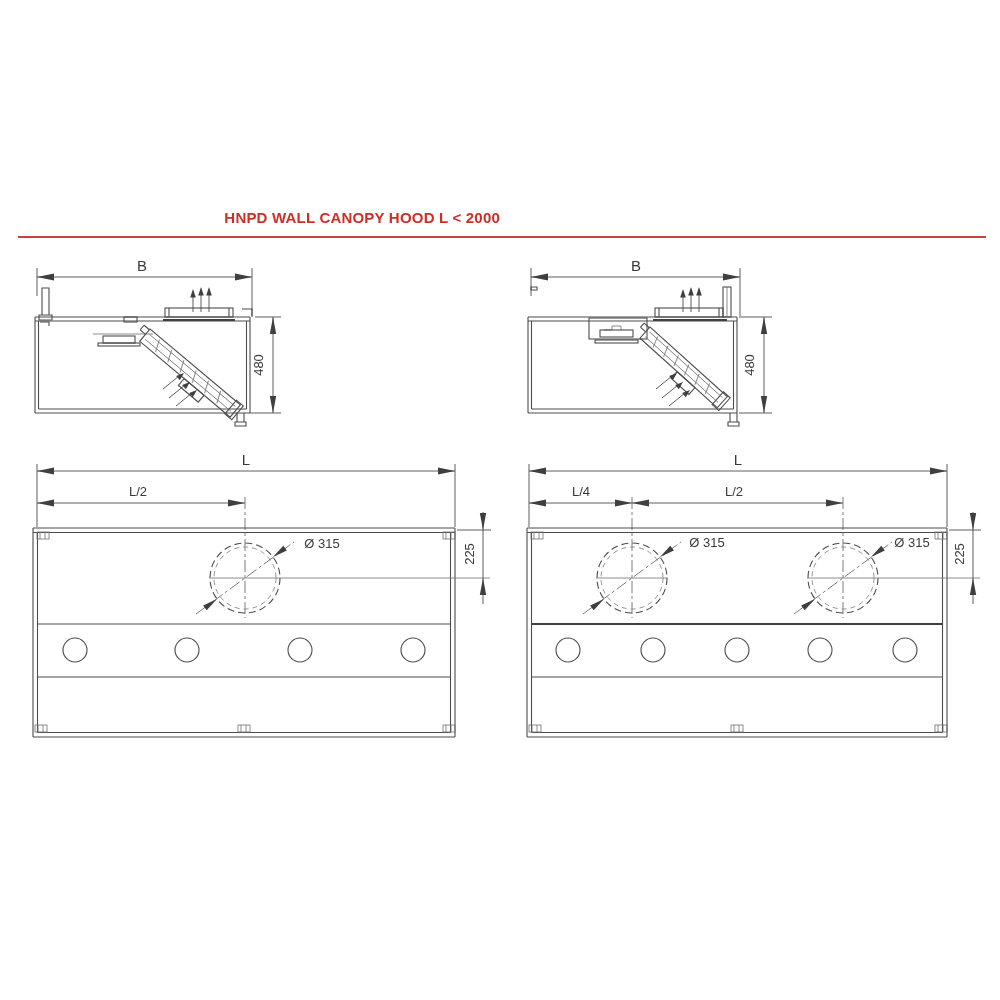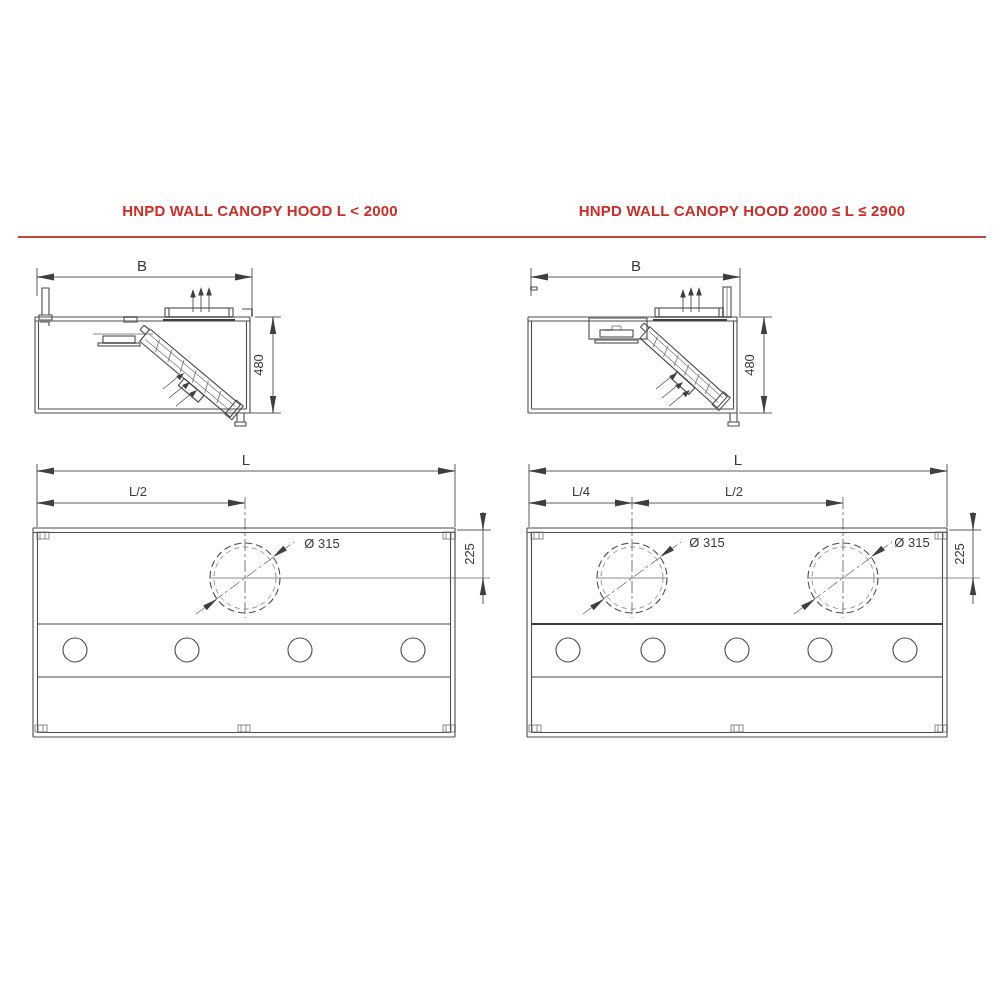--- a/index.html
+++ b/index.html
@@ -1,18 +1,18 @@
 <!DOCTYPE html>
 <html><head>
 <meta charset="utf-8">
 <style>
   html,body{margin:0;padding:0;background:#ffffff;}
   .canvas{position:relative;width:1000px;height:1000px;background:#ffffff;overflow:hidden;
           font-family:"Liberation Sans",sans-serif;}
-  .title{position:absolute;top:202px;width:480px;text-align:center;
+  .title{position:absolute;top:209px;width:480px;text-align:right;
          font-size:15px;font-weight:bold;color:#cf2e27;letter-spacing:.2px;}
   .title.l{left:20px;}
   .title.r{left:502px;}
   .red-rule{position:absolute;top:236px;left:18px;width:968px;height:2px;background:#c8413a;}
   svg{position:absolute;top:0;left:0;}
   .ln{stroke:#4d4d4d;stroke-width:1.1;fill:none;}
   .thin{stroke:#6f6f6f;stroke-width:.8;fill:none;}
   .thick{stroke:#3f3f3f;stroke-width:2.2;fill:none;}
   .dim{stroke:#4d4d4d;stroke-width:.9;fill:none;}
   .arr{fill:#3f3f3f;stroke:none;}
@@ -22,21 +22,20 @@
   text{fill:#3a3a3a;font-family:"Liberation Sans",sans-serif;}
   .lbl{font-size:13px;}
   .lblBig{font-size:15px;}
 </style>
 </head>
 <body>
 
 <div class="canvas">
 
   <div class="title l">HNPD WALL CANOPY HOOD L &lt; 2000</div>
-  <div class="title r">HNPD WALL CANOPY HOOD 2000 ≤ L ≤ 2900</div>
   <div class="red-rule"></div>
 
   <svg width="1000" height="1000" viewBox="0 0 1000 1000">
 
     <g>
       <g>
         <path class="dim" d="M37,268 V296 M252,268 V316 M37,277 H252"></path>
         <polygon class="arr" points="37,277 54,273.6 54,280.4"></polygon>
         <polygon class="arr" points="252,277 235,273.6 235,280.4"></polygon>
         <text class="lblBig" x="142" y="271" text-anchor="middle">B</text>

